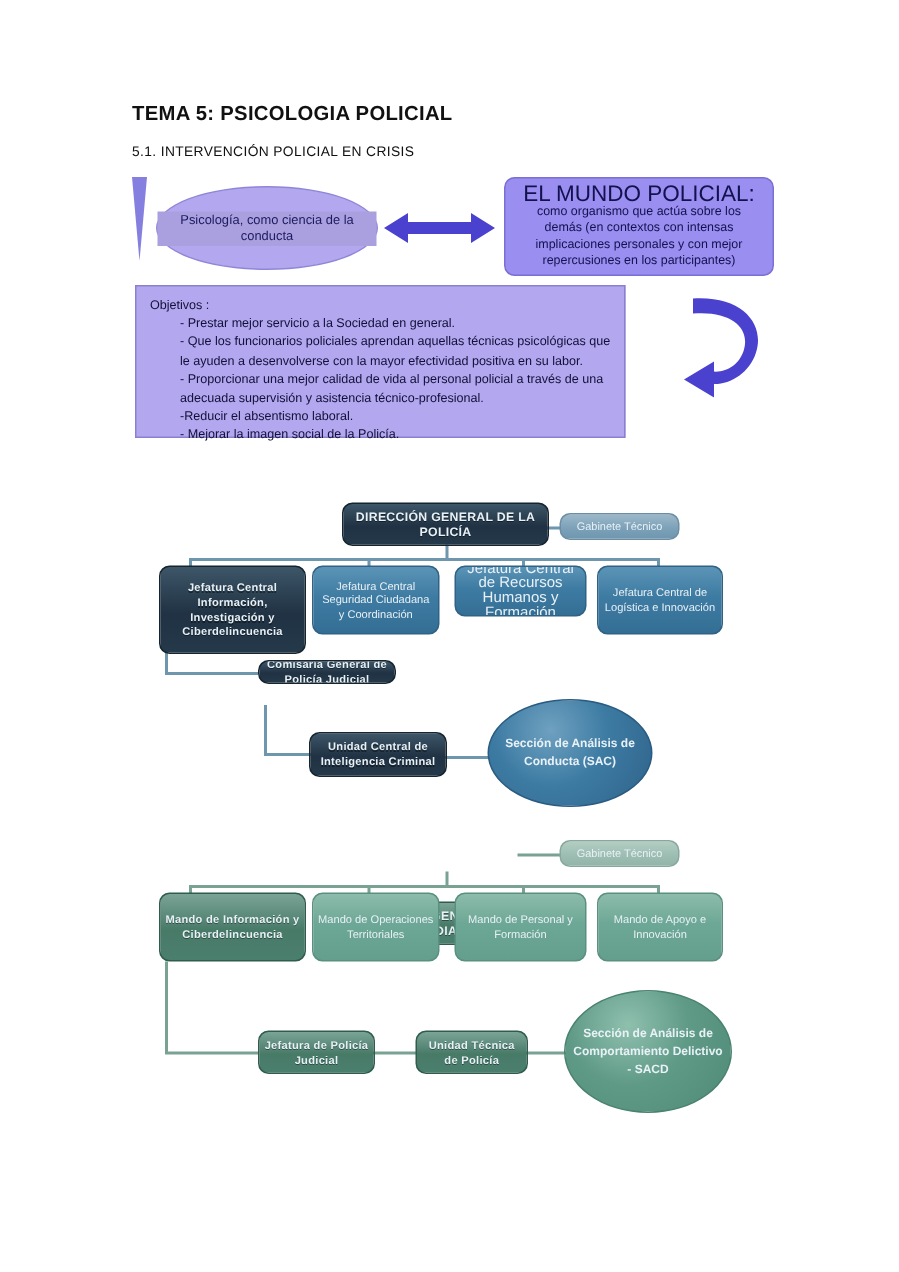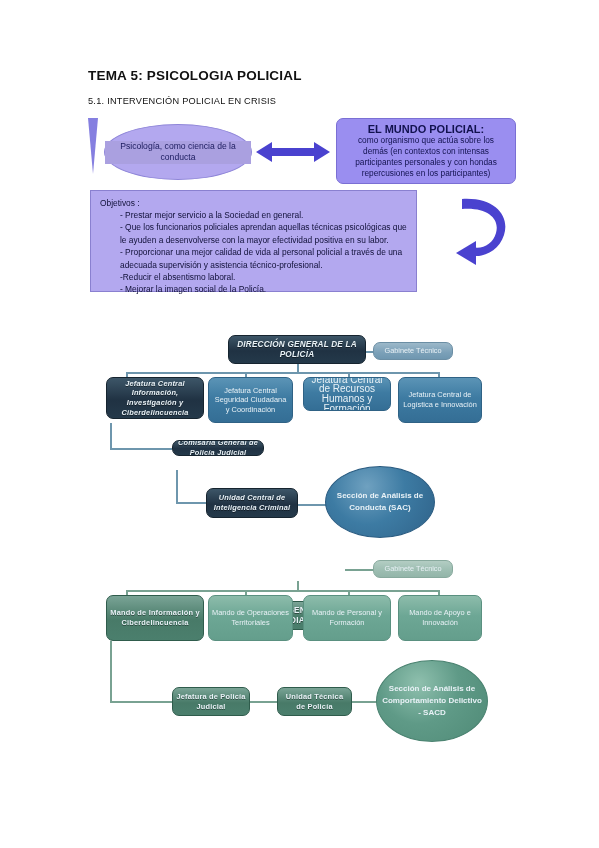--- a/index.html
+++ b/index.html
@@ -24,21 +24,21 @@
   .ellipse-psico span{font-size:8.6px;line-height:11.5px;color:#1b1b5e;
         background:#aaa0e0;padding:0 1px;box-decoration-break:clone;
         -webkit-box-decoration-break:clone;}
 
   .dbl-arrow{position:absolute;left:256px;top:141px;width:74px;height:22px;}
 
   .box-mundo{position:absolute;left:336px;top:118px;width:180px;height:66px;
         background:#9a8ef0;border:1px solid #7a6fd4;border-radius:7px;
         display:flex;flex-direction:column;align-items:center;justify-content:center;
         text-align:center;padding:2px 4px;box-sizing:border-box;}
-  .box-mundo .t{font-size:11px;font-weight:bold;color:#12124f;line-height:11px;}
+  .box-mundo .t{font-size:15px;font-weight:normal;color:#12124f;line-height:11px;}
   .box-mundo .l{font-size:8.3px;color:#12124f;line-height:11px;}
 
   .curve-arrow{position:absolute;left:452px;top:193px;width:62px;height:72px;}
 
   .box-obj{position:absolute;left:90px;top:190px;width:327px;height:102px;
         background:#b3a8ef;border:1px solid #8a80d0;box-sizing:border-box;
         padding:6px 8px 4px 9px;}
   .box-obj .head{font-size:8.4px;color:#101038;line-height:12px;}
   .box-obj ul{margin:0;padding:0;list-style:none;}
   .box-obj li{font-size:8.4px;color:#101038;line-height:12.4px;
@@ -49,21 +49,21 @@
   .node{position:absolute;box-sizing:border-box;display:flex;align-items:center;
         justify-content:center;text-align:center;border-radius:7px;
         color:#e8f1f6;line-height:9.6px;overflow:hidden;padding:1px 3px;}
   .node.ell{border-radius:50%;}
   .conn{position:absolute;background:#6e96ad;}
   .conn.g{background:#79a292;}
 
   
   .b-dark{background:linear-gradient(180deg,#3d5668 0%,#203243 55%,#24394a 100%);
           border:1px solid #16242f;font-weight:bold;letter-spacing:.2px;
-          text-shadow:0 1px 0 rgba(0,0,0,.45);font-style:italic;}
+          text-shadow:0 1px 0 rgba(0,0,0,.45);}
   .b-mid{background:linear-gradient(180deg,#5b94b6 0%,#3e7ba2 45%,#346e95 100%);
          border:1px solid #2f6285;}
   .b-light{background:linear-gradient(180deg,#9cb8c9 0%,#7ba0b8 60%,#6f97b0 100%);
            border:1px solid #6b8ea4;}
   .b-ell{background:radial-gradient(circle at 38% 28%,#6fa1c0 0%,#3d7ba3 45%,#2f6289 100%);
          border:1px solid #2a5b80;}
 
   
   .g-dark{background:linear-gradient(180deg,#7aa496 0%,#487a68 55%,#4b7f6d 100%);
           border:1px solid #2f5c4c;font-weight:bold;letter-spacing:.2px;
@@ -92,21 +92,21 @@
   <div class="dbl-arrow">
     <svg width="74" height="22" viewBox="0 0 74 22">
       <path d="M0 11 L16 1 L16 7 L58 7 L58 1 L74 11 L58 21 L58 15 L16 15 L16 21 Z" fill="#4a42cf"></path>
     </svg>
   </div>
 
   <div class="box-mundo">
     <div class="t">EL MUNDO POLICIAL:</div>
     <div class="l">como organismo que actúa sobre los</div>
     <div class="l">demás (en contextos con intensas</div>
-    <div class="l">participantes personales y con hondas</div>
+    <div class="l">implicaciones personales y con mejor</div>
     <div class="l">repercusiones en los participantes)</div>
   </div>
 
   <div class="curve-arrow">
     <svg width="62" height="72" viewBox="0 0 62 72">
       <path d="M10 6 C44 4, 58 24, 52 42 C47 58, 30 66, 18 62
                L20 54 C30 57, 41 51, 44 40 C48 26, 36 14, 10 16 Z" fill="#4a42cf"></path>
       <path d="M24 48 L24 72 L4 60 Z" fill="#4a42cf"></path>
     </svg>
   </div>
@@ -140,21 +140,21 @@
 
     <div class="conn" style="left:296px;top:504px;width:30px;height:1.5px;"></div>
 
     <div class="node b-dark" style="left:228px;top:335px;width:138px;height:29px;font-size:8.2px;">
       <span>DIRECCIÓN GENERAL DE LA POLICÍA</span>
     </div>
     <div class="node b-light" style="left:373px;top:342px;width:80px;height:18px;font-size:7.3px;">
       <span>Gabinete Técnico</span>
     </div>
 
-    <div class="node b-dark" style="left:106px;top:377px;width:98px;height:42px;font-size:7.4px;">
+    <div class="node b-dark" style="left:106px;top:377px;width:98px;height:59px;font-size:7.4px;">
       <span>Jefatura Central Información, Investigación y Ciberdelincuencia</span>
     </div>
     <div class="node b-mid" style="left:208px;top:377px;width:85px;height:46px;font-size:7.4px;">
       <span>Jefatura Central Seguridad Ciudadana y Coordinación</span>
     </div>
     <div class="node b-mid" style="left:303px;top:377px;width:88px;height:34px;font-size:10px;">
       <span>Jefatura Central de Recursos Humanos y Formación</span>
     </div>
     <div class="node b-mid" style="left:398px;top:377px;width:84px;height:46px;font-size:7.4px;">
       <span>Jefatura Central de Logística e Innovación</span>

